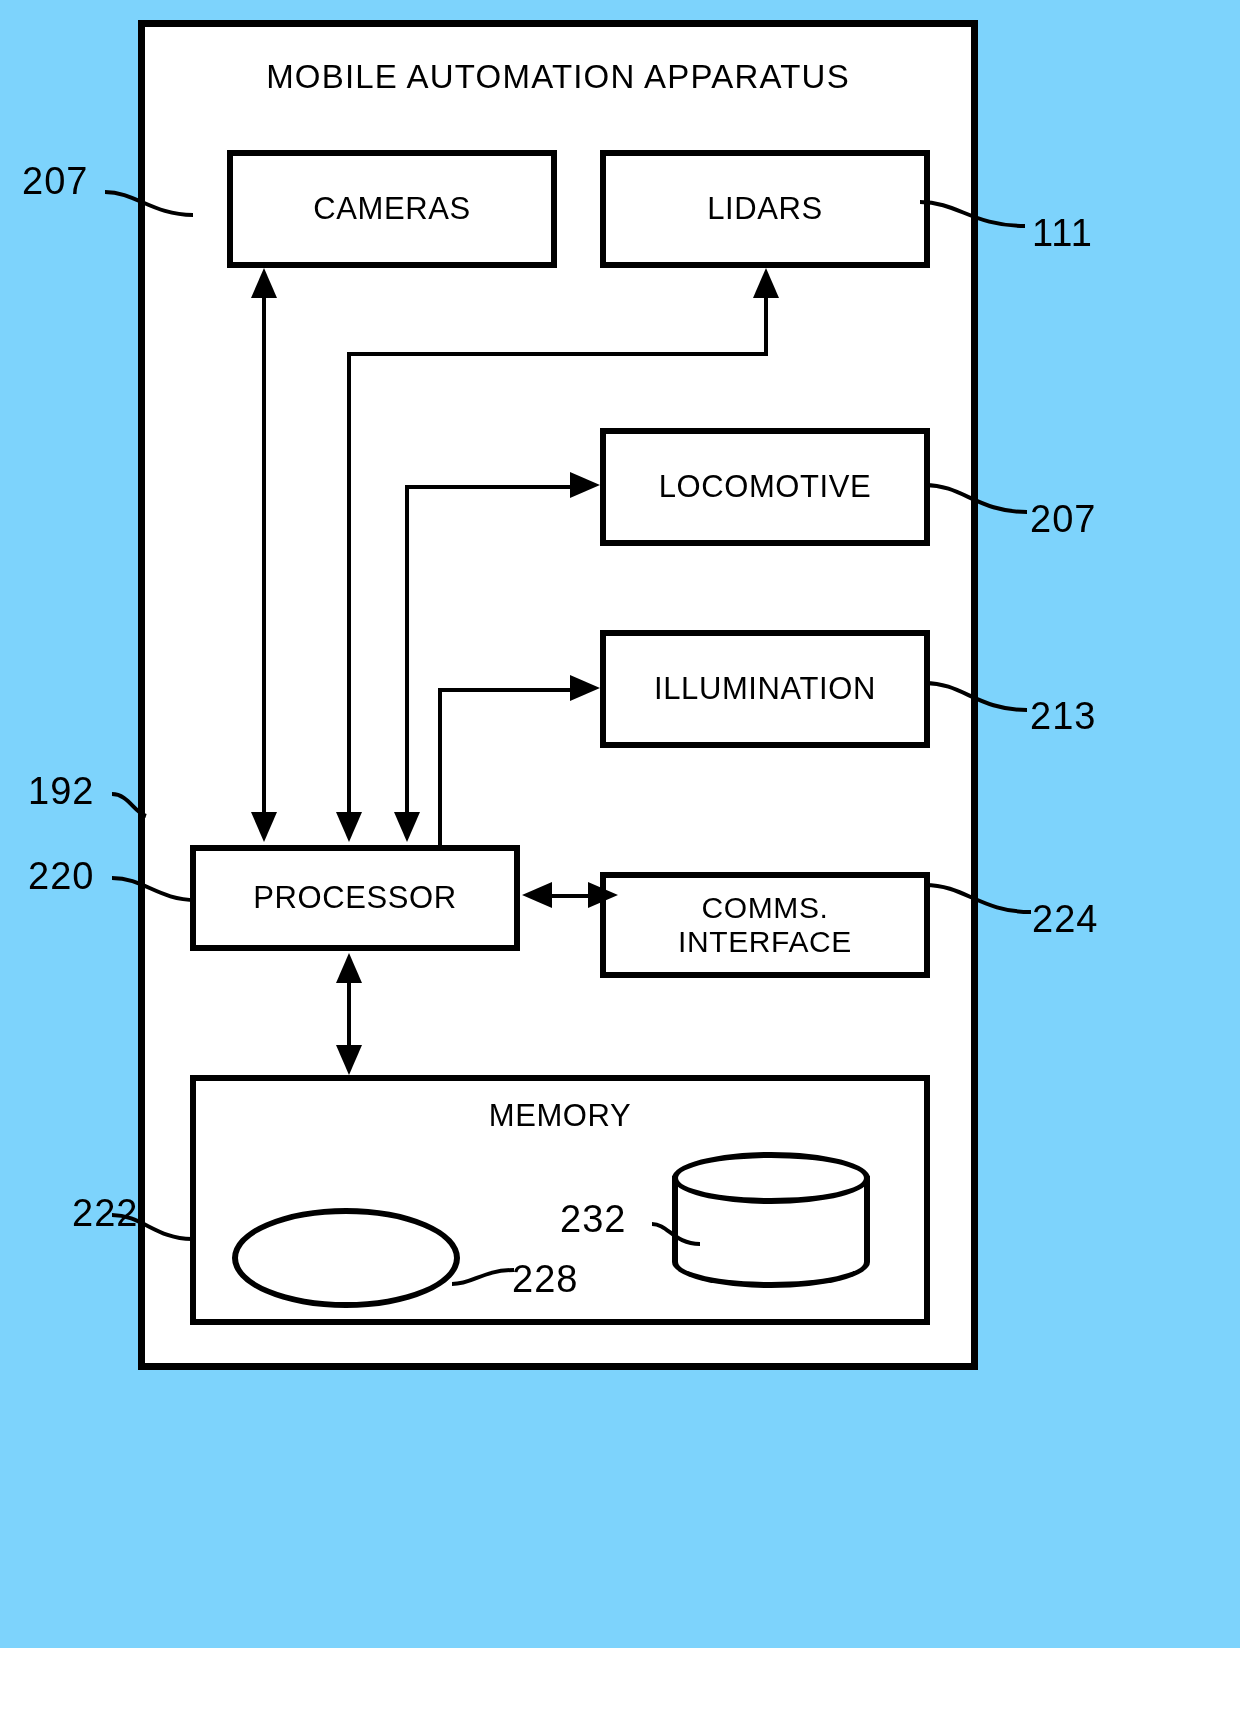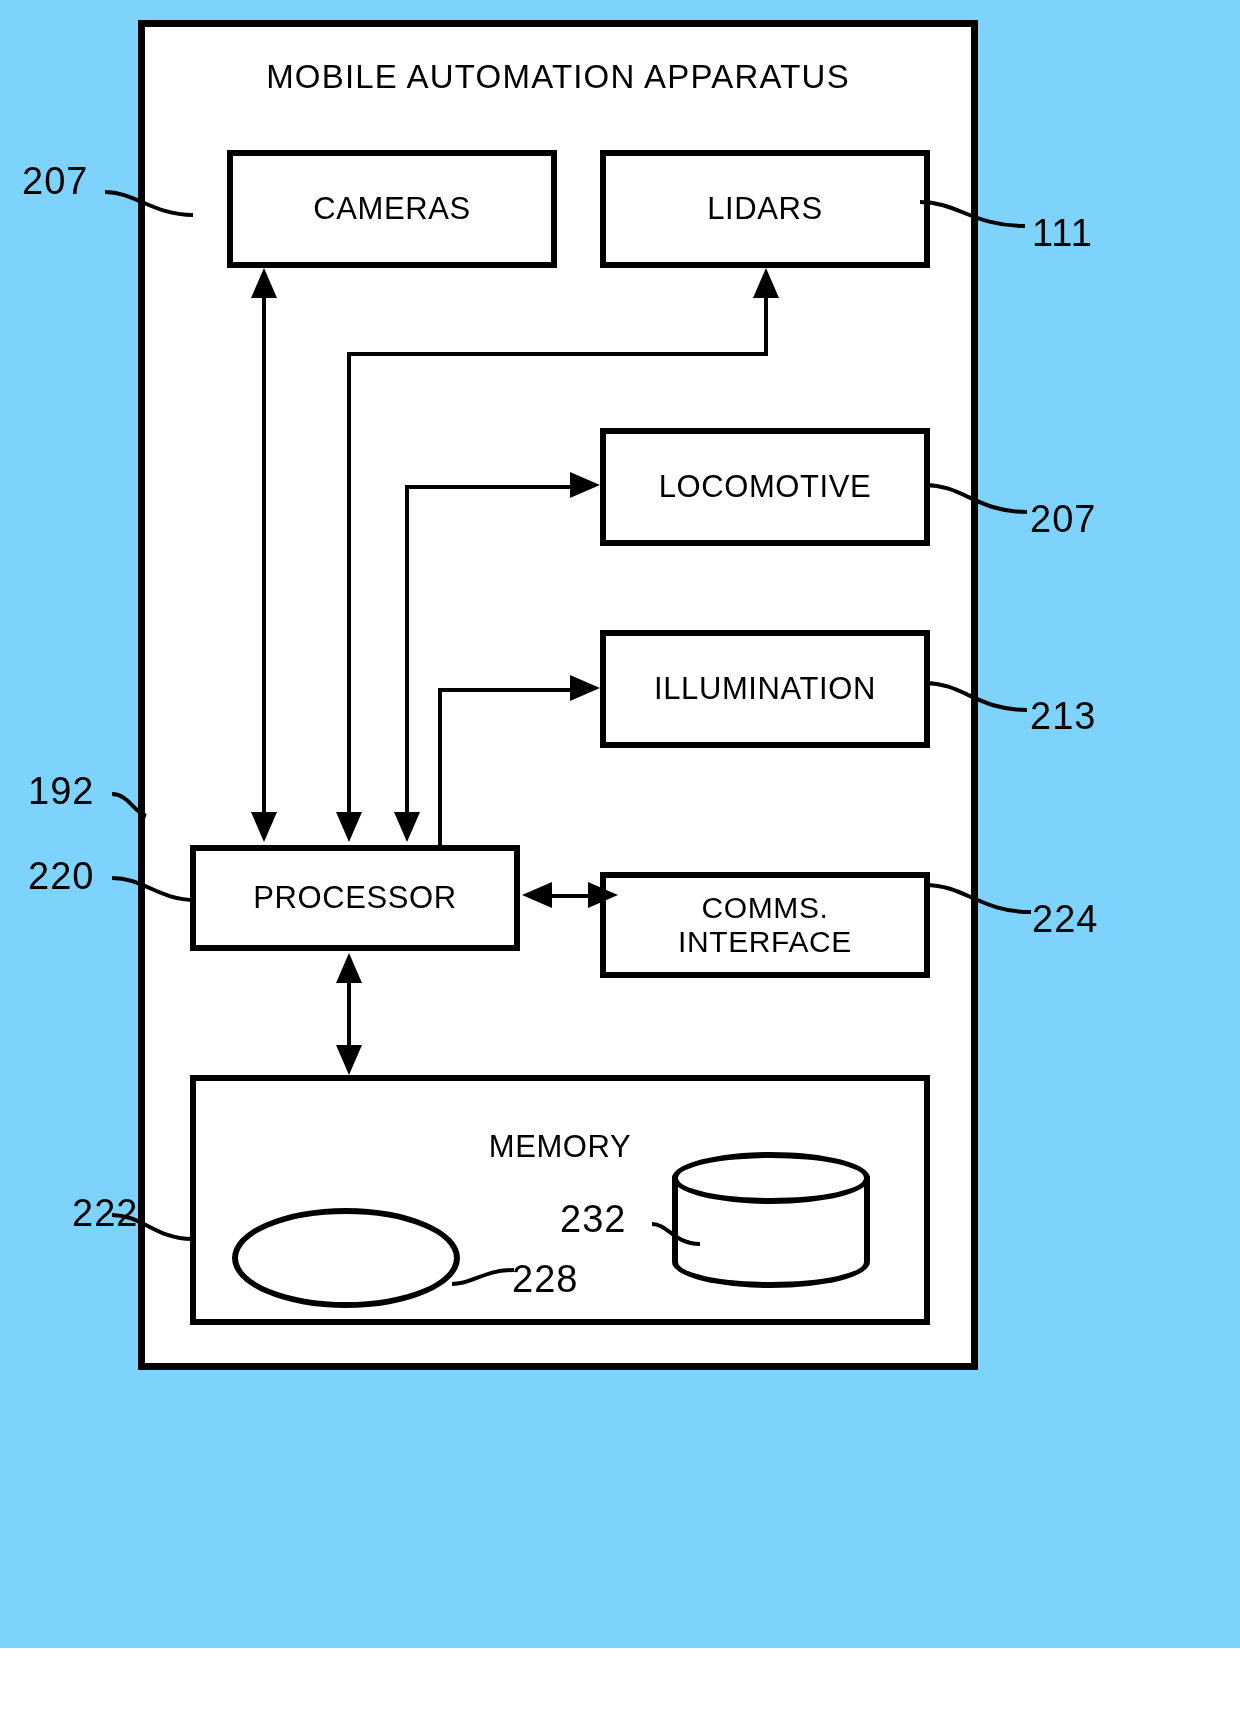--- a/index.html
+++ b/index.html
@@ -28,21 +28,21 @@
   
   #box-cameras     {left:190px; top:150px; width:330px; height:118px;margin-left:37px;}
   #box-lidars      {left:600px; top:150px; width:330px; height:118px;}
   #box-locomotive  {left:600px; top:428px; width:330px; height:118px;}
   #box-illumination{left:600px; top:630px; width:330px; height:118px;}
   #box-processor   {left:190px; top:845px; width:330px; height:106px;}
   #box-comms       {left:600px; top:872px; width:330px; height:106px;}
   #box-memory      {left:190px; top:1075px; width:740px; height:250px;
                     display:block;}
   #memory-label{position:absolute;top:18px;left:0;width:100%;text-align:center;
-                font-size:31px;letter-spacing:.6px;margin-top:31px;}
+                font-size:31px;letter-spacing:.6px;}
 
   
   .oval{
     position:absolute;left:232px;top:1208px;width:228px;height:100px;
     border:6px solid #000;border-radius:50%;background:#fff;box-sizing:border-box;
   }
   .cylinder{position:absolute;left:672px;top:1152px;width:198px;height:160px;}
   .cylinder .body{
     position:absolute;left:0;top:24px;width:198px;height:112px;
     border-left:6px solid #000;border-right:6px solid #000;

